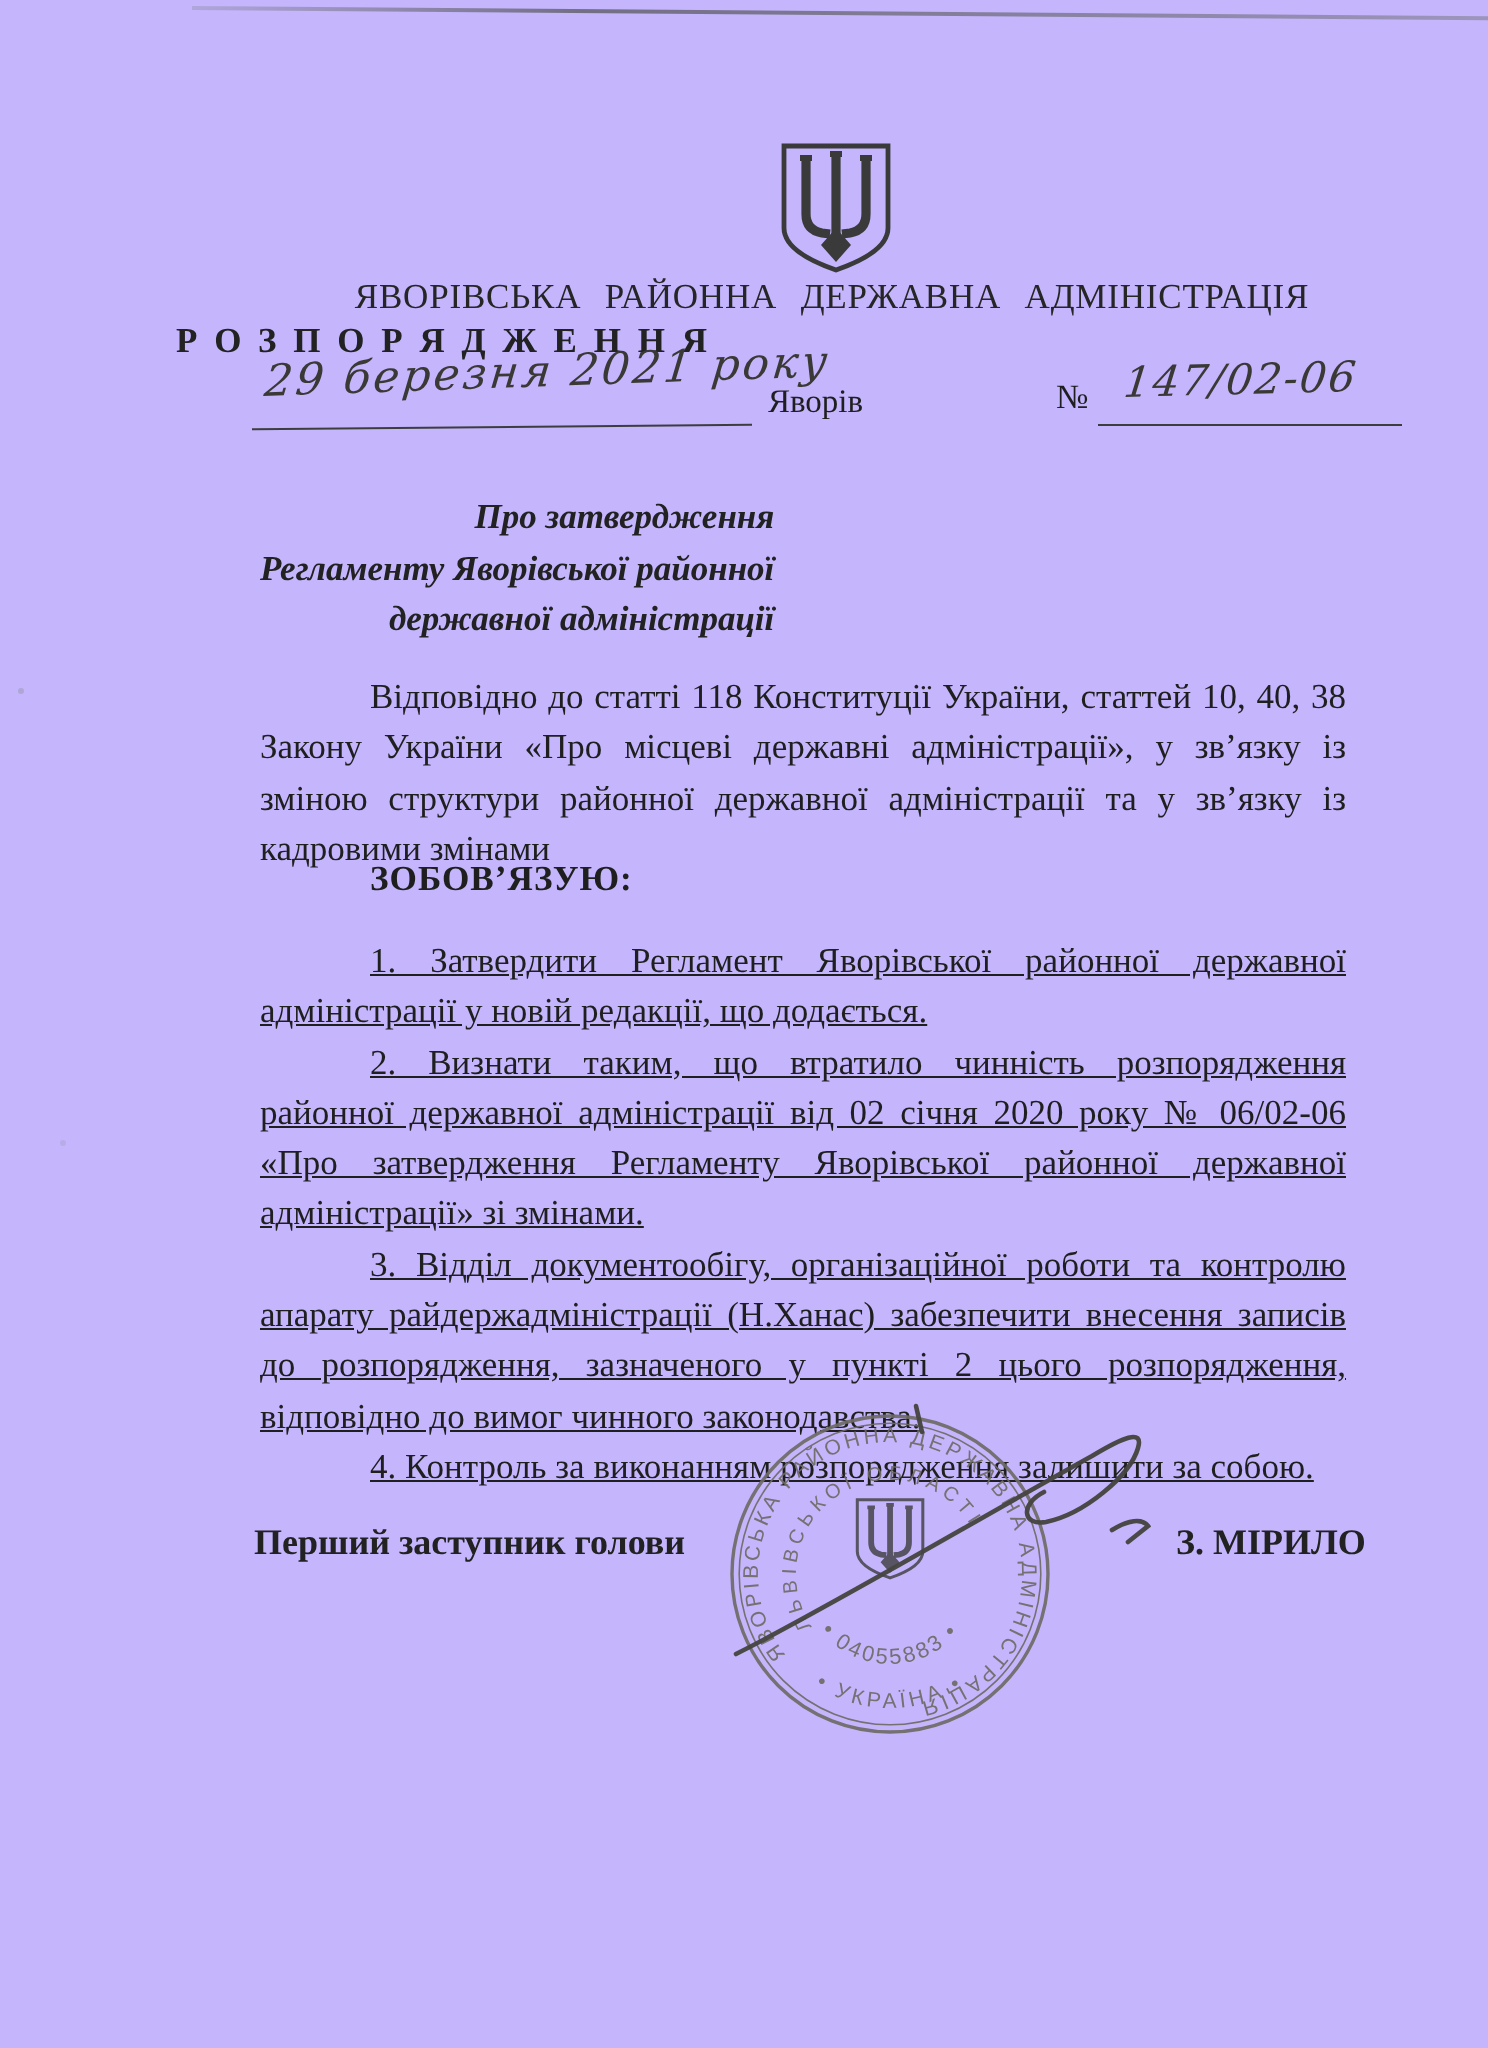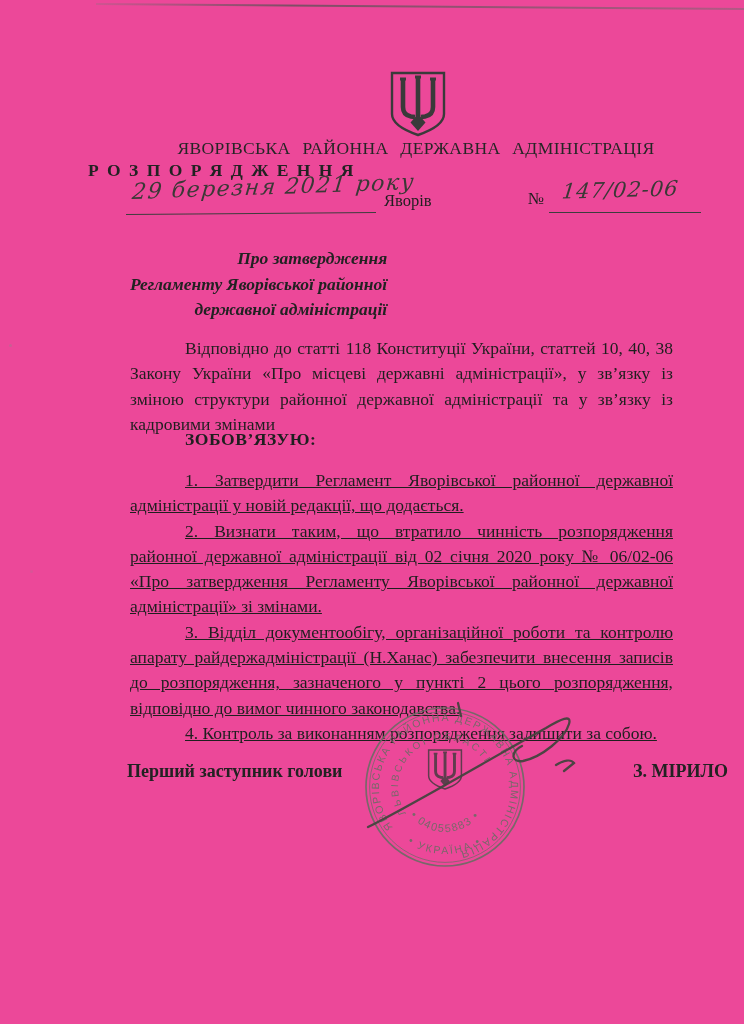--- a/index.html
+++ b/index.html
@@ -1,18 +1,18 @@
 <!DOCTYPE html>
 <html lang="uk"><head>
 <meta charset="utf-8">
 <style>
   html,body { margin:0; padding:0; background:#d9d9d9; }
   .page {
     position:relative; width:744px; height:1024px; margin:0 auto;
-    background:#ec4899; overflow:hidden;
+    background:#c4b5fd; overflow:hidden;
     font-family:"Liberation Serif", serif; color:#1f1f1f;
   }
   
   .scan-line {
     position:absolute; left:96px; top:3px; width:652px; height:1.6px;
     background:linear-gradient(to right, rgba(120,120,120,.25), rgba(80,80,80,.7) 30%, rgba(110,110,110,.45));
     transform:rotate(0.45deg); transform-origin:left top;
   }
   .speck { position:absolute; width:3px; height:3px; border-radius:50%; background:#8a8a8a; opacity:.35; }
 
@@ -52,21 +52,21 @@
   .directive {
     position:absolute; left:185px; top:429px; font-weight:bold; font-size:17.6px; letter-spacing:.5px;
   }
   .items {
     position:absolute; left:130px; top:468px; width:543px;
     font-size:17.5px; line-height:25.3px; text-align:justify;
   }
   .items p { margin:0; text-indent:55px;text-decoration:underline; }
 
   .position-title { position:absolute; left:127px; top:761px; font-weight:bold; font-size:18px; color:#222; }
-  .sign-name     { position:absolute; left:588px; top:761px; font-weight:bold; font-size:18px; color:#222;margin-left:45px; }
+  .sign-name     { position:absolute; left:588px; top:761px; font-weight:bold; font-size:18px; color:#222; }
 
   .stamp { position:absolute; left:361px; top:703px; opacity:.92; }
   .stamp text { font-family:"Liberation Sans", sans-serif; fill:#6f6b66; }
   .sig-overlay { position:absolute; left:350px; top:697px; }
 </style>
 </head>
 <body>
 
 <div class="page">
 

